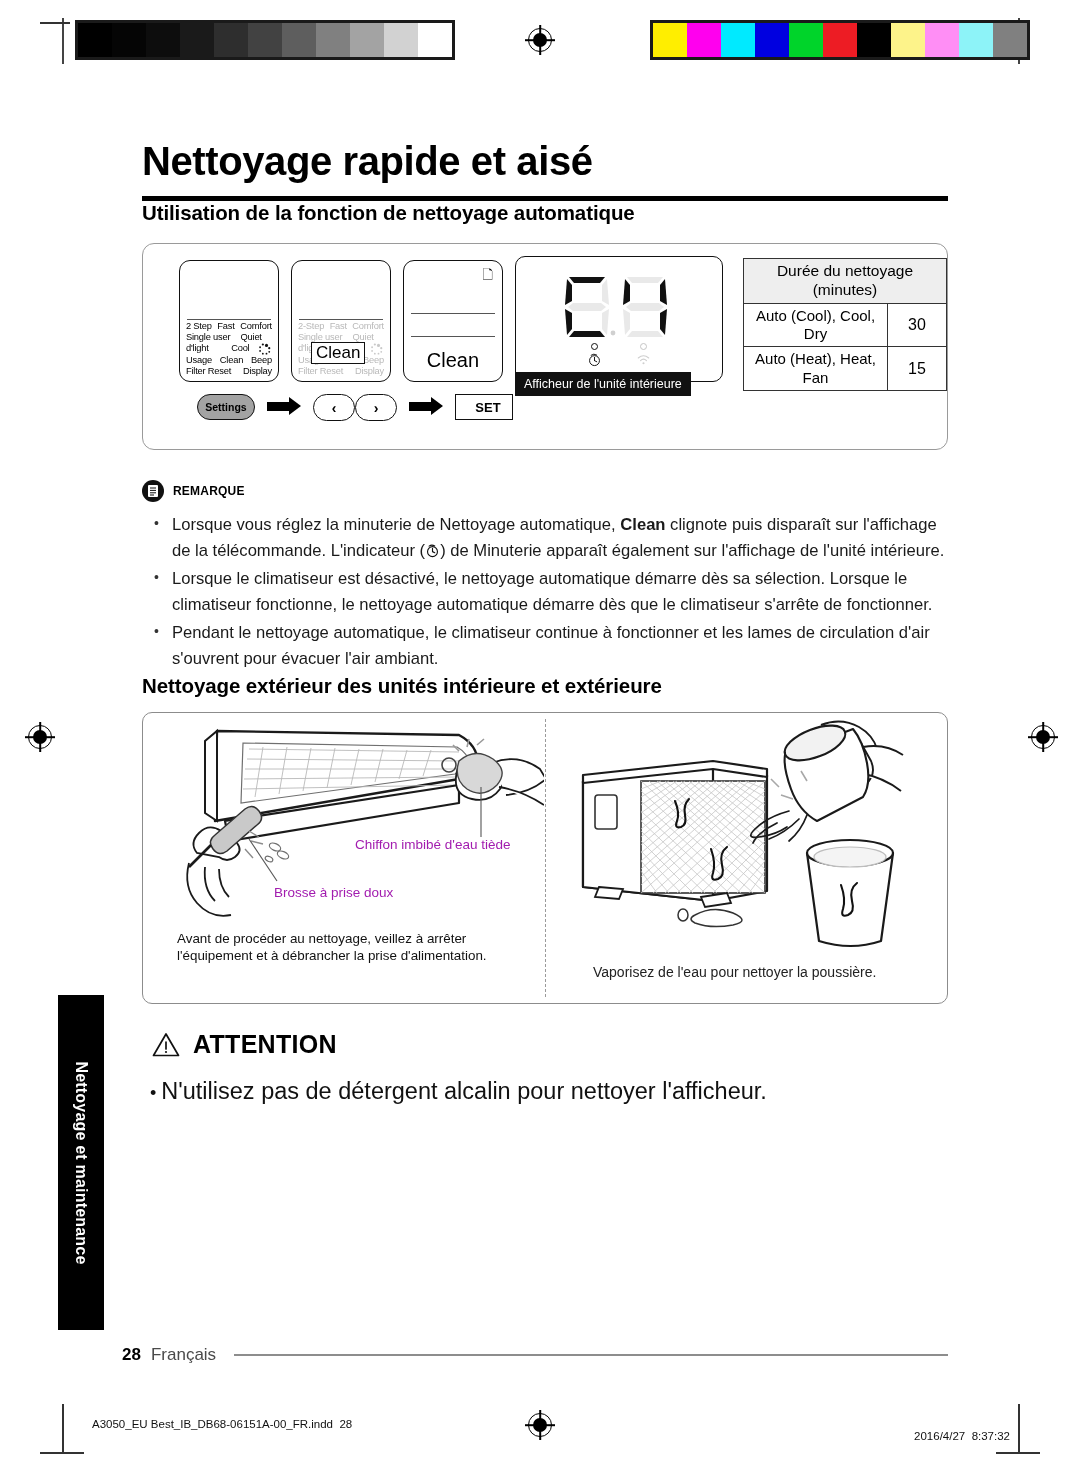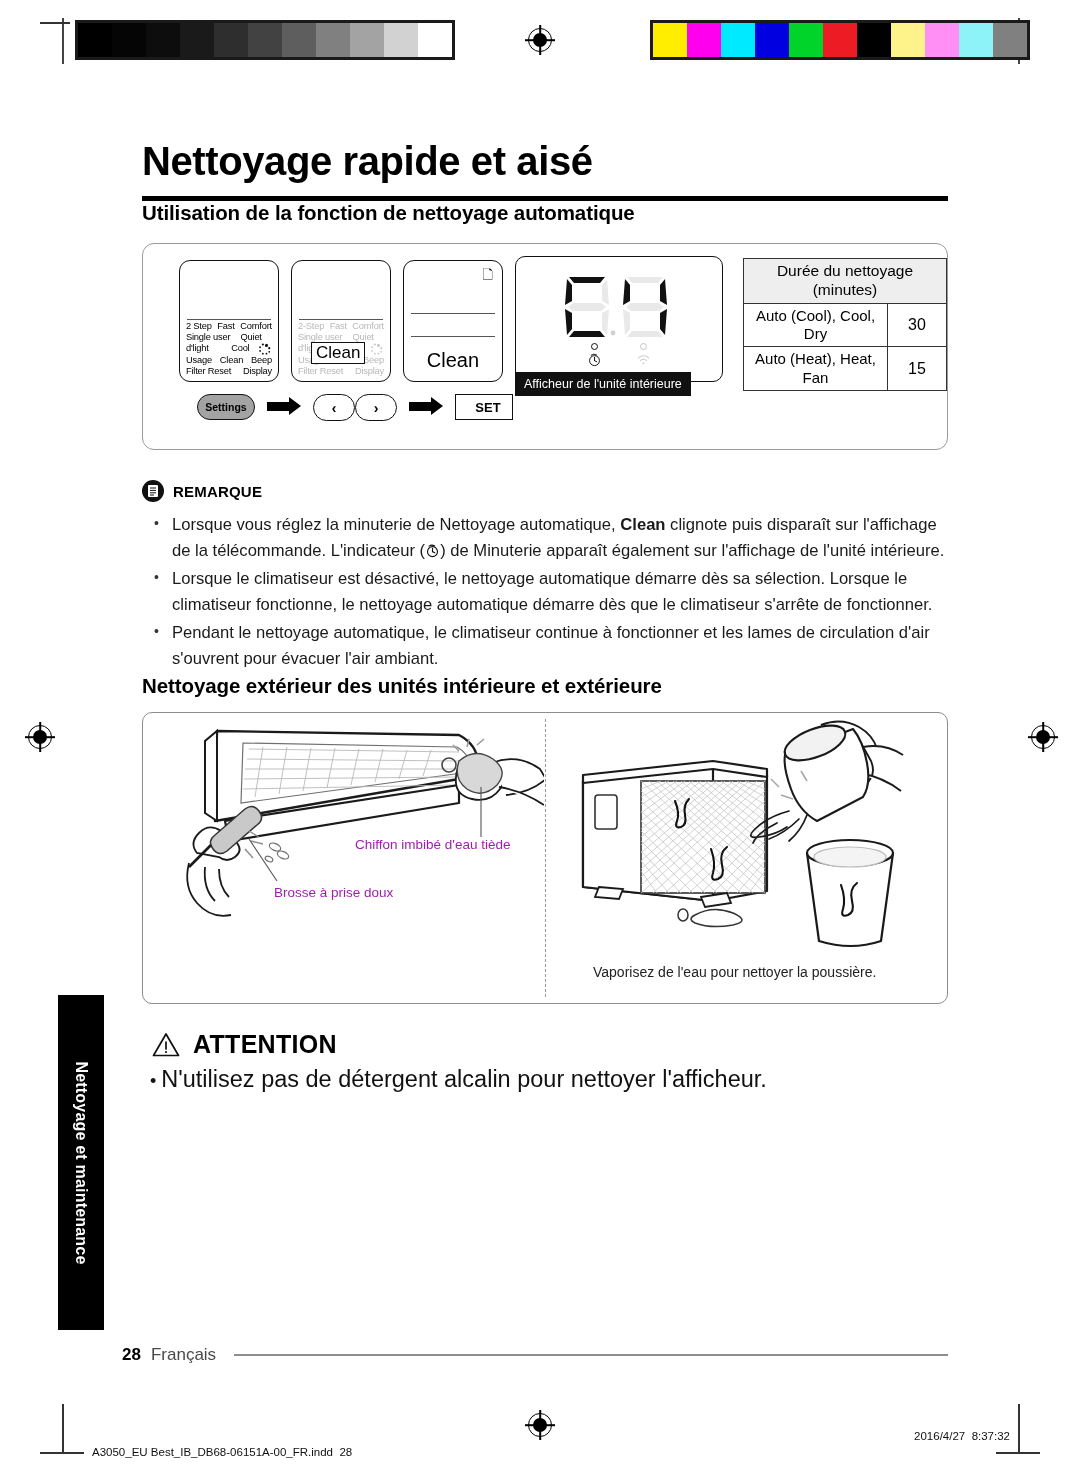--- a/index.html
+++ b/index.html
@@ -98,21 +98,21 @@
   .dur-table th{background:#eeeeee;font-size:15.5px;}
   .dur-table td.num{width:46px;font-size:16px;}
 
   
   .note-head{display:flex;align-items:center;gap:9px;margin-top:30px;}
   .note-icon{
     width:22px;height:22px;border-radius:50%;background:#111;
     display:flex;align-items:center;justify-content:center;
   }
   .note-icon svg{display:block;}
-  .note-title{font-size:15px;font-weight:bold;letter-spacing:0.2px;}
+  .note-title{font-size:12px;font-weight:bold;letter-spacing:0.2px;}
 
   ul.bullets{list-style:none;margin:10px 0 0 0;padding:0;}
   ul.bullets li{
     position:relative;padding-left:30px;font-size:16.6px;line-height:25.5px;
     margin-bottom:3px;color:#1a1a1a;
   }
   ul.bullets li::before{
     content:"•";position:absolute;left:12px;top:-1px;font-size:14px;color:#333;
   }
   ul.bullets b{font-weight:bold;}
@@ -131,42 +131,42 @@
     position:absolute;left:402px;top:6px;bottom:6px;width:0;
     border-left:1.4px dashed #9a9a9a;
   }
   .lbl{position:absolute;font-size:13.5px;color:#a21caf;white-space:nowrap;}
   .lbl-bold{position:absolute;font-size:13.5px;color:#111;line-height:16px;}
 
   
   .caution{margin-top:26px;display:flex;align-items:center;gap:13px;padding-left:10px;}
   .caution .tri{width:28px;height:25px;}
   .caution-title{font-size:25px;font-weight:bold;letter-spacing:0.3px;}
-  .caution-body{font-size:23.5px;line-height:32px;margin-top:4px;padding-left:8px;color:#111;}
+  .caution-body{font-size:23.5px;line-height:32px;margin-top:16px;padding-left:8px;color:#111;}
   .caution-body::before{content:"• ";font-size:18px;}
 
   
   .side-tab{
     position:absolute;left:58px;top:995px;width:46px;height:335px;background:#000;
   }
   .side-tab .txt{
     position:absolute;left:50%;top:50%;
     transform:translate(-50%,-50%) rotate(90deg);
     transform-origin:center;
     white-space:nowrap;color:#fff;font-size:16px;font-weight:bold;letter-spacing:0.2px;
   }
 
   
   .footer{position:absolute;left:122px;top:1345px;width:826px;display:flex;align-items:center;gap:10px;}
   .footer .pno{font-size:17px;font-weight:bold;}
   .footer .lang{font-size:17px;color:#4a4a4a;}
   .footer .rule{flex:1;height:1.3px;background:#8d8d8d;margin-left:8px;}
 
   .printinfo{position:absolute;top:1418px;font-size:11.5px;color:#111;white-space:nowrap;font-family:"Liberation Sans", sans-serif;}
-  #print-file{left:92px;margin-top:28px;}
+  #print-file{left:92px;}
   #print-date{right:70px;margin-top:12px;}
   .bottom-rules{position:absolute;width:1.6px;background:#333;}
   .hair{position:absolute;background:#333;}
 </style>
 </head>
 <body>
 
 <div class="page">
 
   <div class="edge-rule" style="left:62px;top:18px;height:46px;"></div>
@@ -464,20 +464,21 @@
         <g fill="none" stroke="#6e6e6e" stroke-width="1.2">
           <ellipse cx="116" cy="130" rx="6" ry="3.4" transform="rotate(25 116 130)"></ellipse>
           <ellipse cx="124" cy="138" rx="6" ry="3.4" transform="rotate(25 124 138)"></ellipse>
           <ellipse cx="110" cy="142" rx="4" ry="2.4" transform="rotate(25 110 142)"></ellipse>
         </g>
         <line x1="90" y1="122" x2="118" y2="164" stroke="#555" stroke-width="1.1"></line>
       </svg>
 
       <div class="lbl" style="left:212px;top:124px;">Chiffon imbibé d'eau tiède</div>
       <div class="lbl" style="left:131px;top:172px;">Brosse à prise doux</div>
+      <div class="lbl-bold" style="left:34px;top:218px;width:335px;white-space:normal;font-size:13.4px;line-height:16.5px;">Avant de procéder au nettoyage, veillez à arrêter l'équipement et à débrancher la prise d'alimentation.</div>
 
       <svg style="position:absolute;left:420px;top:6px;" width="360" height="238" viewBox="0 0 360 238">
 
         <g fill="#fff" stroke="#1a1a1a" stroke-width="2.2" stroke-linejoin="round">
           <path d="M20 62 L150 48 L204 56 L204 172 L150 182 L20 168 Z"></path>
           <path d="M20 62 L150 48 L150 182 L20 168 Z"></path>
           <path d="M20 56 L150 42 L204 50 L204 58 L150 50 L20 64 Z"></path>
         </g>
         <rect x="32" y="76" width="22" height="34" rx="3" fill="#fff" stroke="#333" stroke-width="1.6"></rect>
 

